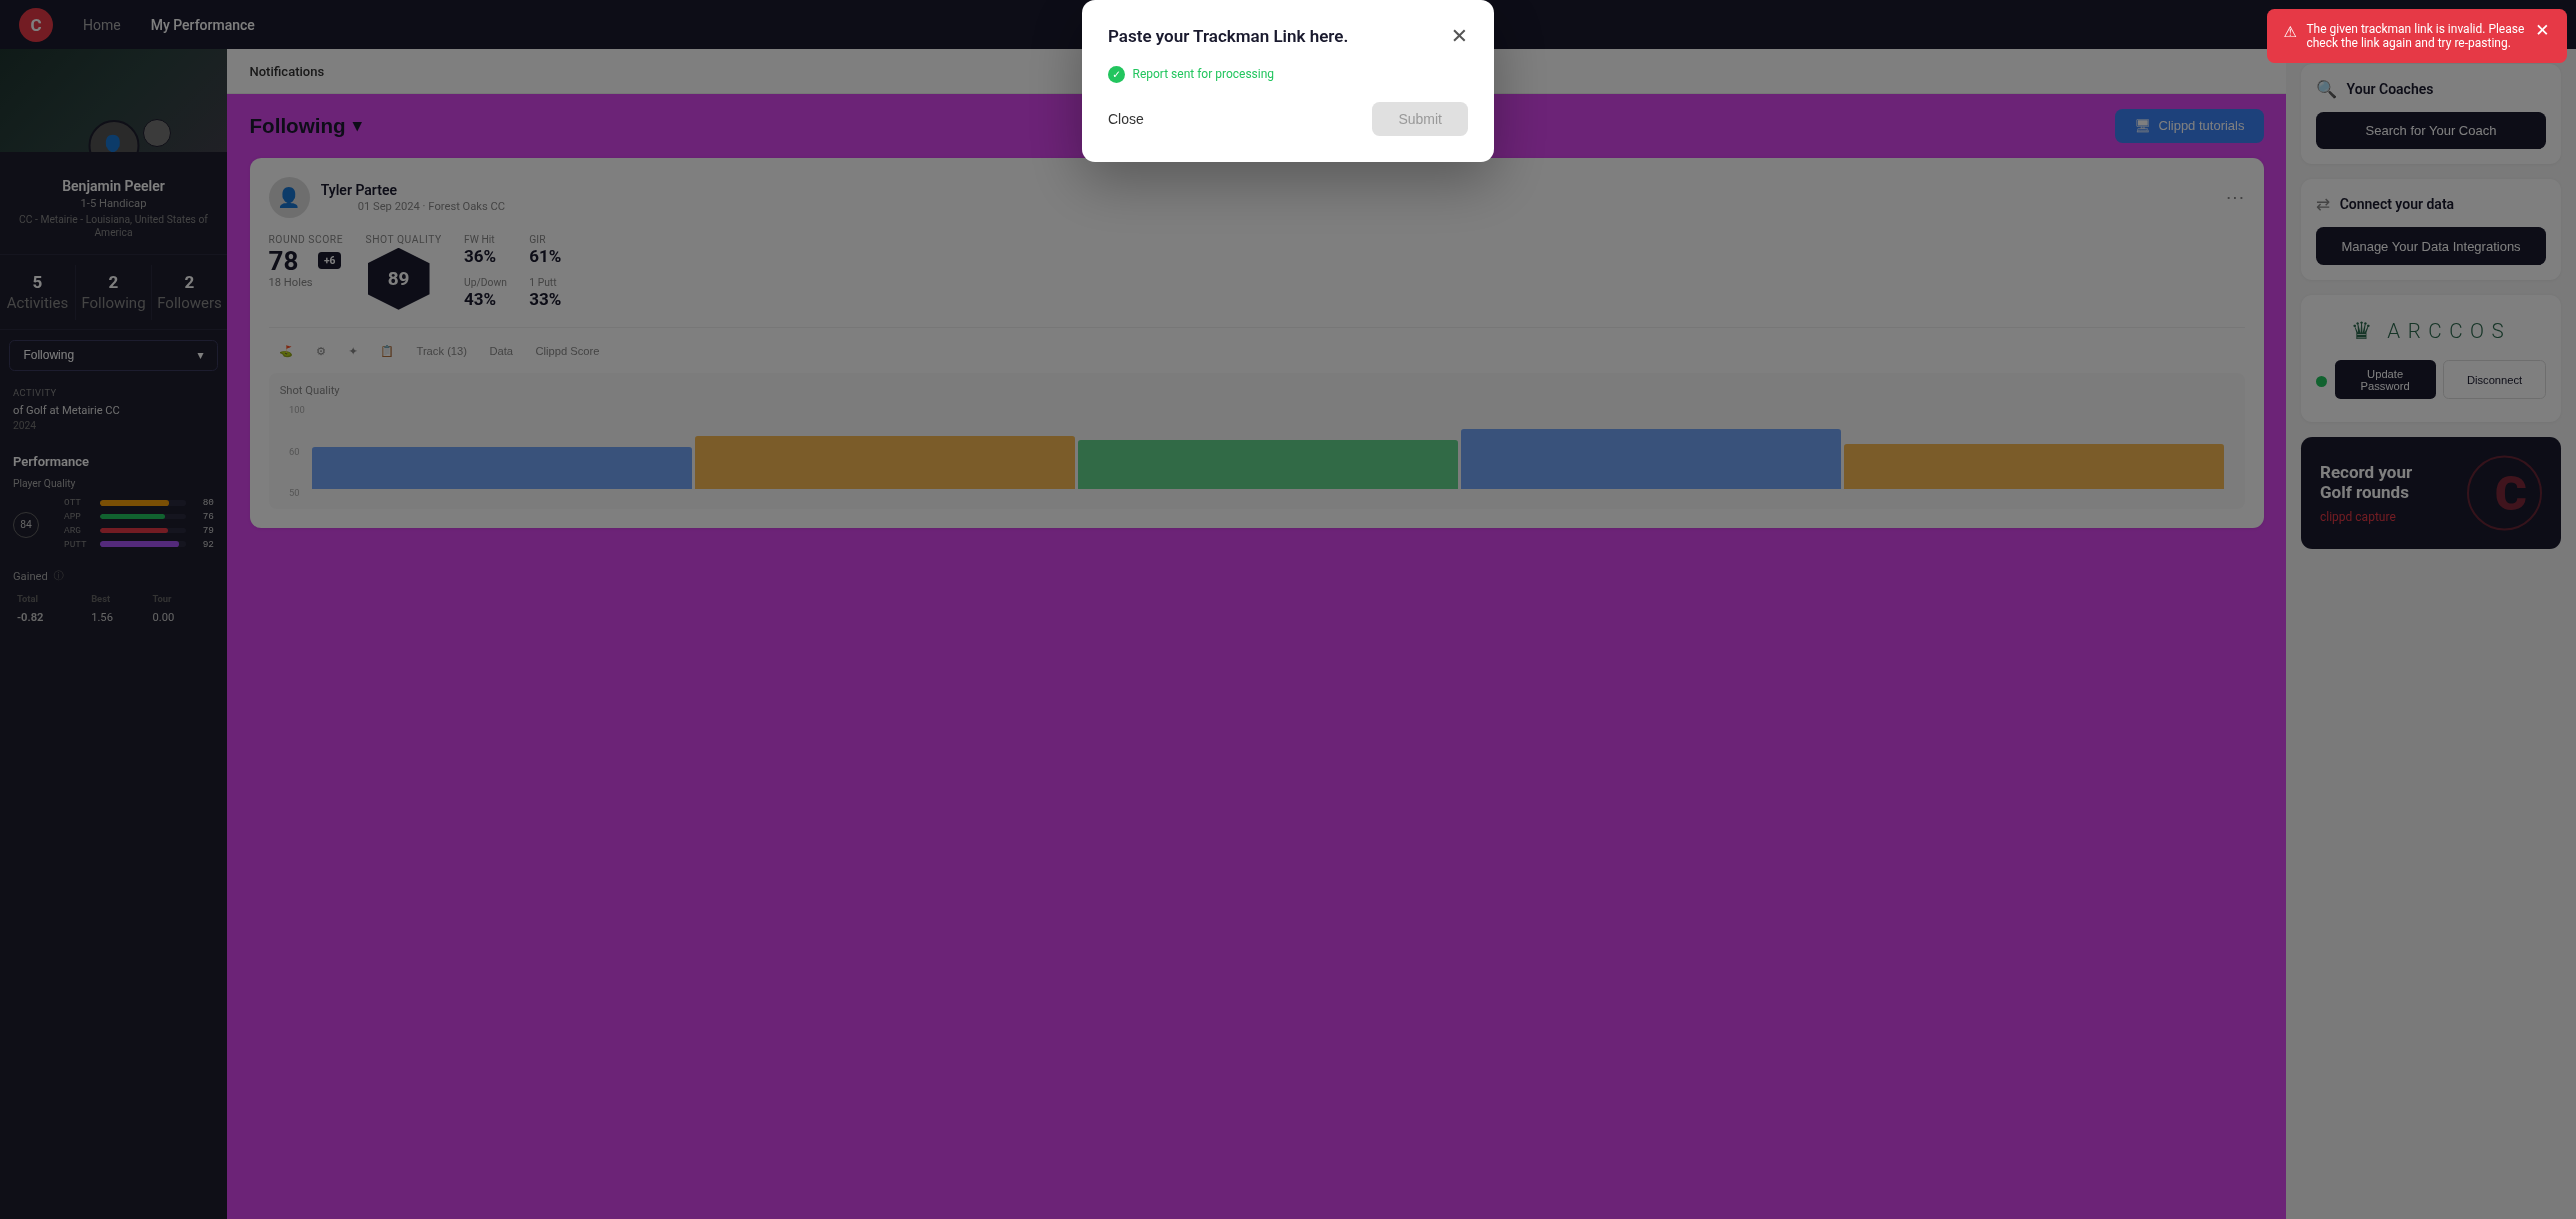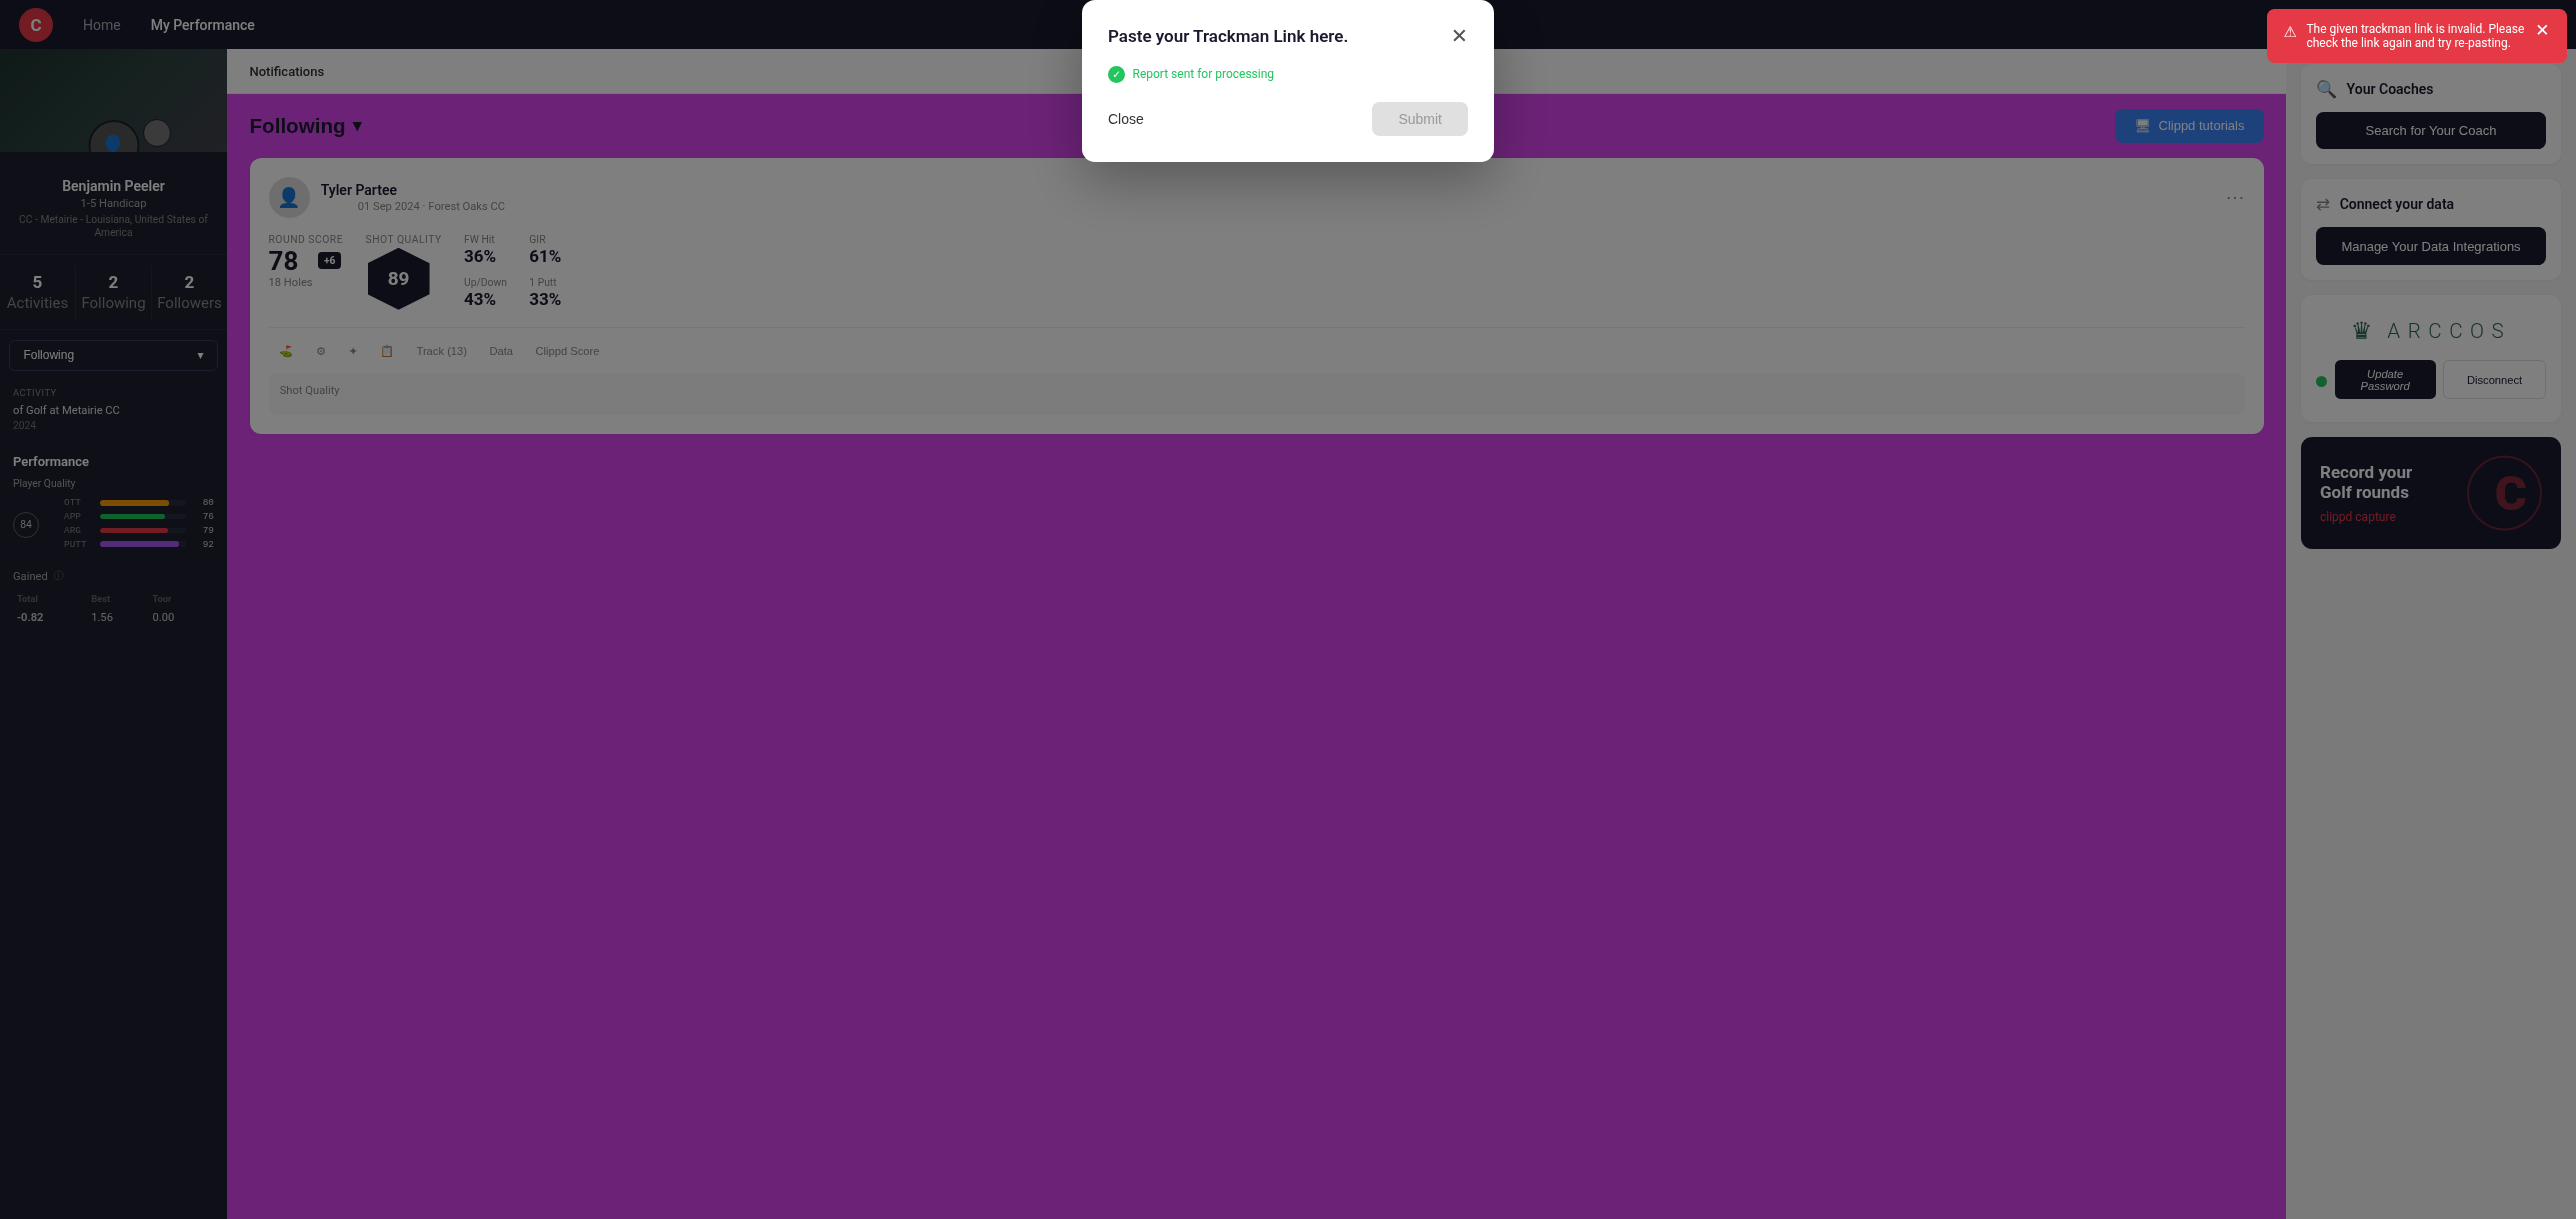--- a/index.html
+++ b/index.html
@@ -639,21 +639,20 @@
     }
     .arccos-btn {
       flex: 1;
       background: #1a1a2e;
       color: white;
       border: none;
       border-radius: 5.6px;
       padding: 7.5px 11.2px;
       font-size: 11.2px;
       cursor: pointer;
-      font-style: italic;
     }
     .arccos-btn-outline {
       flex: 1;
       background: transparent;
       color: #1a1a2e;
       border: 0.9px solid #ddd;
       border-radius: 5.6px;
       padding: 7.5px 11.2px;
       font-size: 11.2px;
       cursor: pointer;
@@ -1011,20 +1010,34 @@
         <button class="post-tab">⚙</button>
         <button class="post-tab">✦</button>
         <button class="post-tab">📋</button>
         <button class="post-tab">Track (13)</button>
         <button class="post-tab">Data</button>
         <button class="post-tab">Clippd Score</button>
       </div>
 
       <div class="chart-preview">
         <div class="chart-label">Shot Quality</div>
+        <div style="display:flex;align-items:center;gap:0;height:94px;padding:0 9.4px;">
+          <div style="display:flex;flex-direction:column;justify-content:space-between;height:94px;margin-right:7.5px;font-size:9.4px;color:#aaa;">
+            <span>100</span>
+            <span>60</span>
+            <span>50</span>
+          </div>
+          <div style="flex:1;display:flex;align-items:flex-end;gap:2.8px;height:75px;">
+            <div style="flex:1;height:55%;background:#3b82f6;border-radius:2.8px 2.8px 0 0;opacity:0.7;"></div>
+            <div style="flex:1;height:70%;background:#f59e0b;border-radius:2.8px 2.8px 0 0;opacity:0.7;"></div>
+            <div style="flex:1;height:65%;background:#22c55e;border-radius:2.8px 2.8px 0 0;opacity:0.7;"></div>
+            <div style="flex:1;height:80%;background:#3b82f6;border-radius:2.8px 2.8px 0 0;opacity:0.7;"></div>
+            <div style="flex:1;height:60%;background:#f59e0b;border-radius:2.8px 2.8px 0 0;opacity:0.7;"></div>
+          </div>
+        </div>
       </div>
     </div>
   </main>
 
   <aside class="right-sidebar">
 
     <div class="right-card">
       <div class="right-card-header">
         <span class="right-card-icon">🔍</span>
         <span class="right-card-title">Your Coaches</span>

